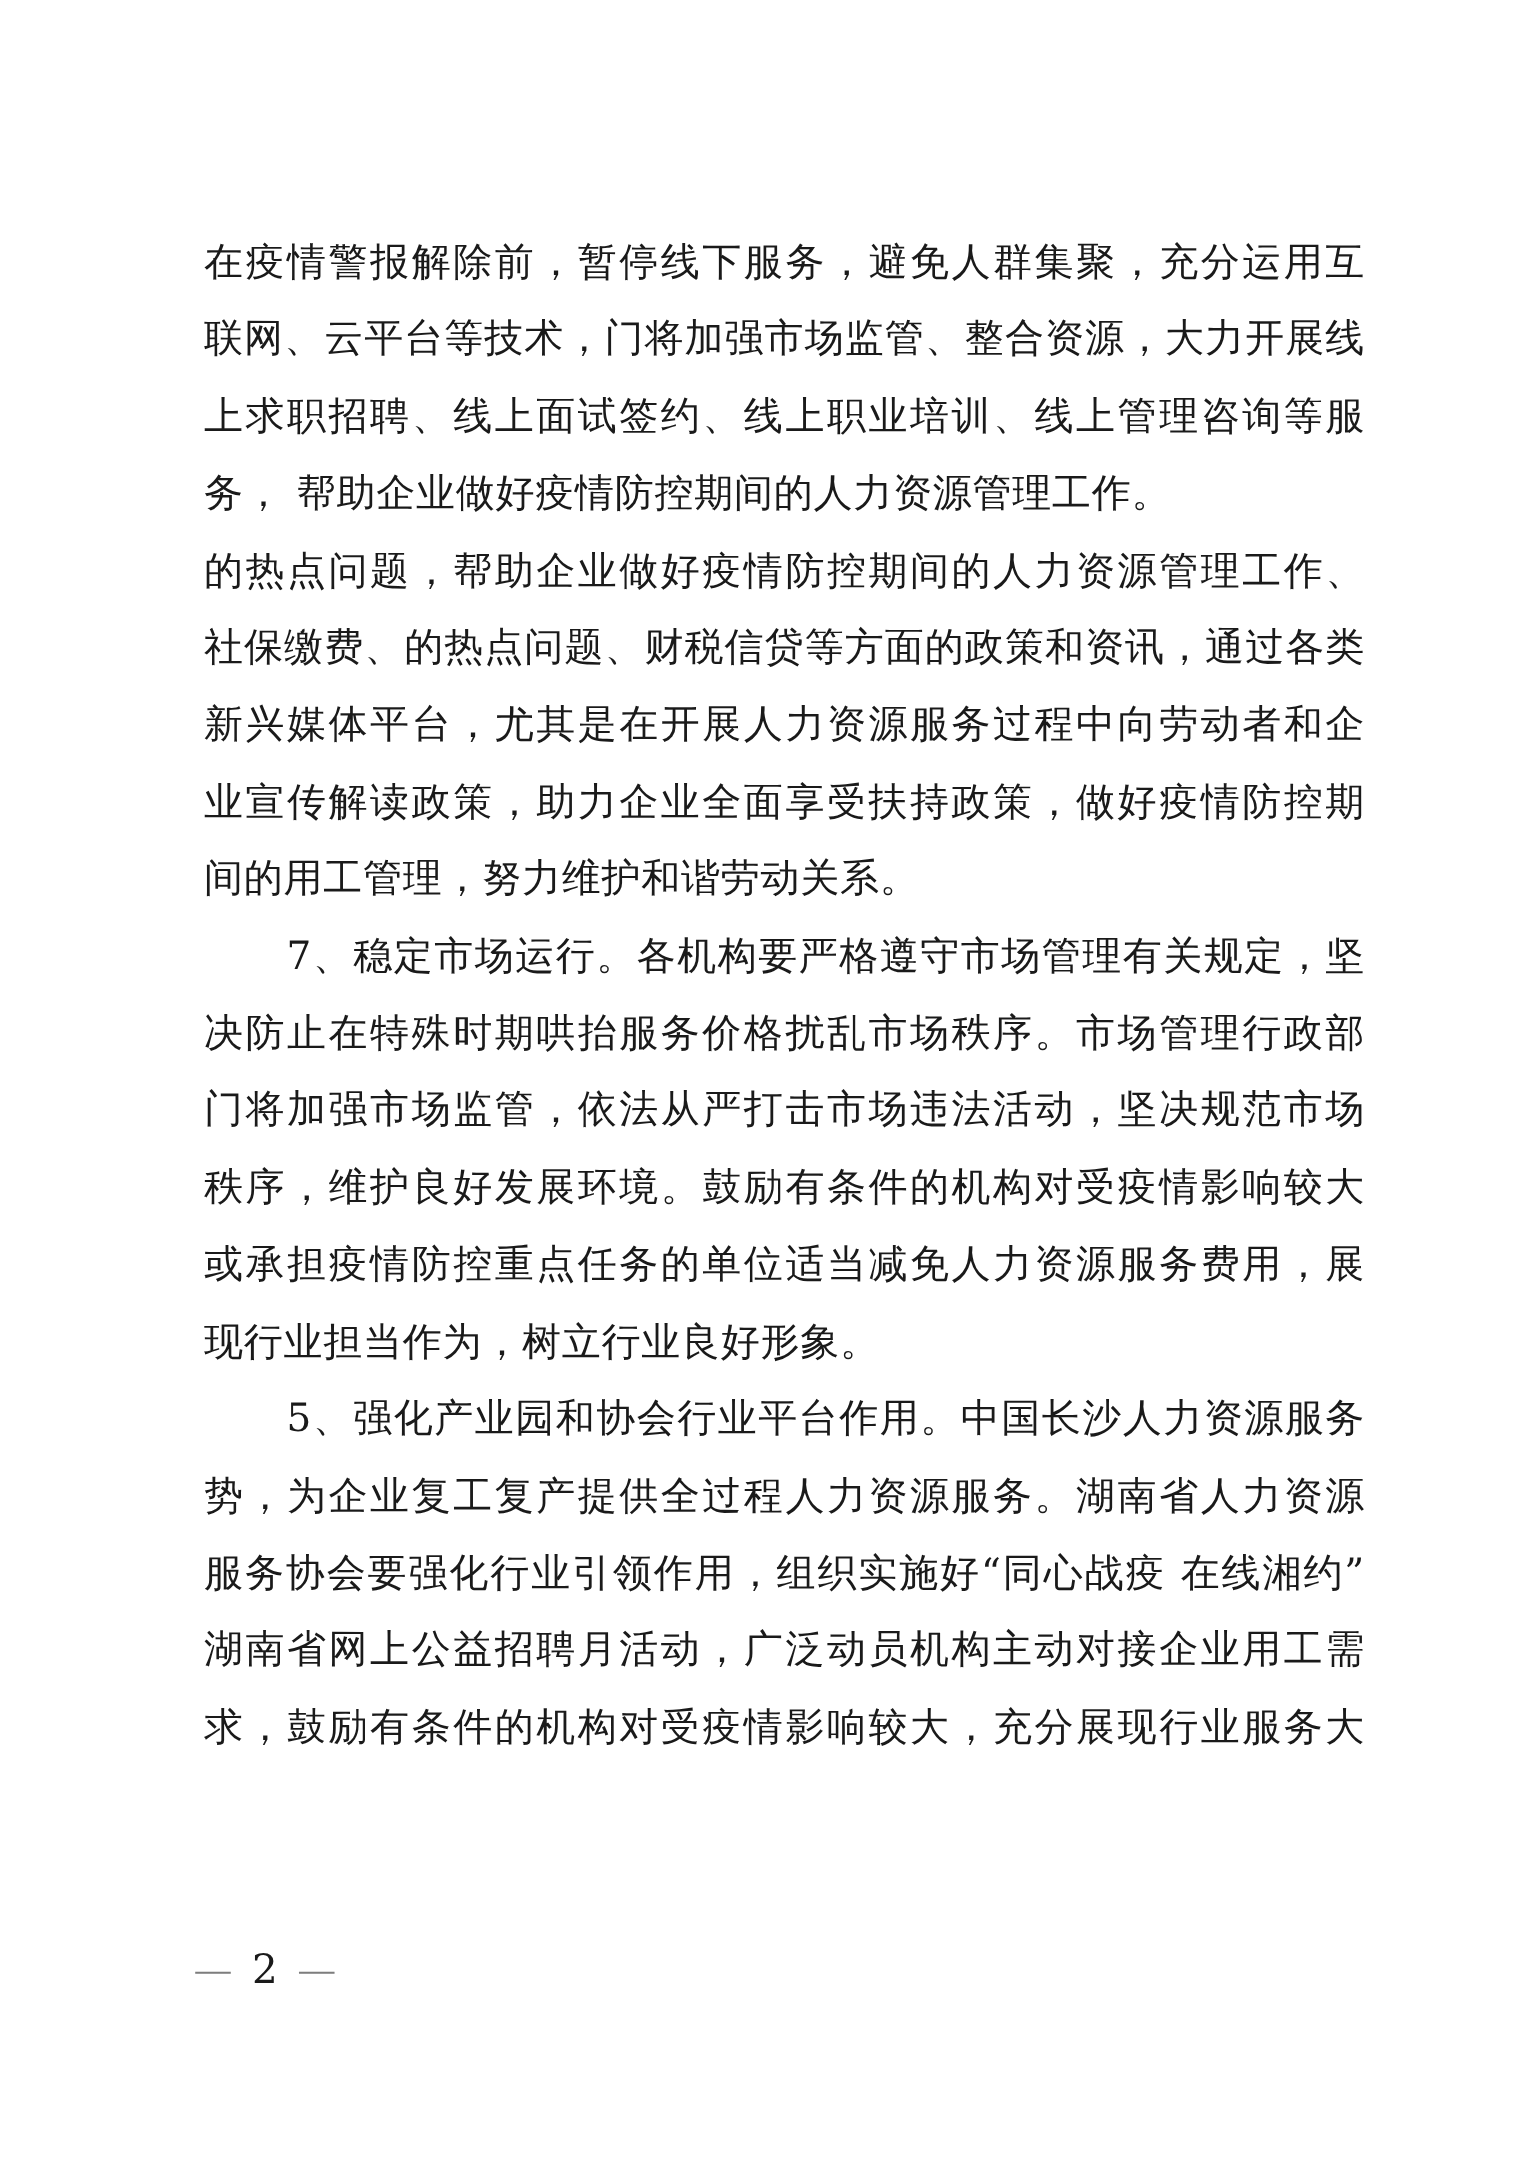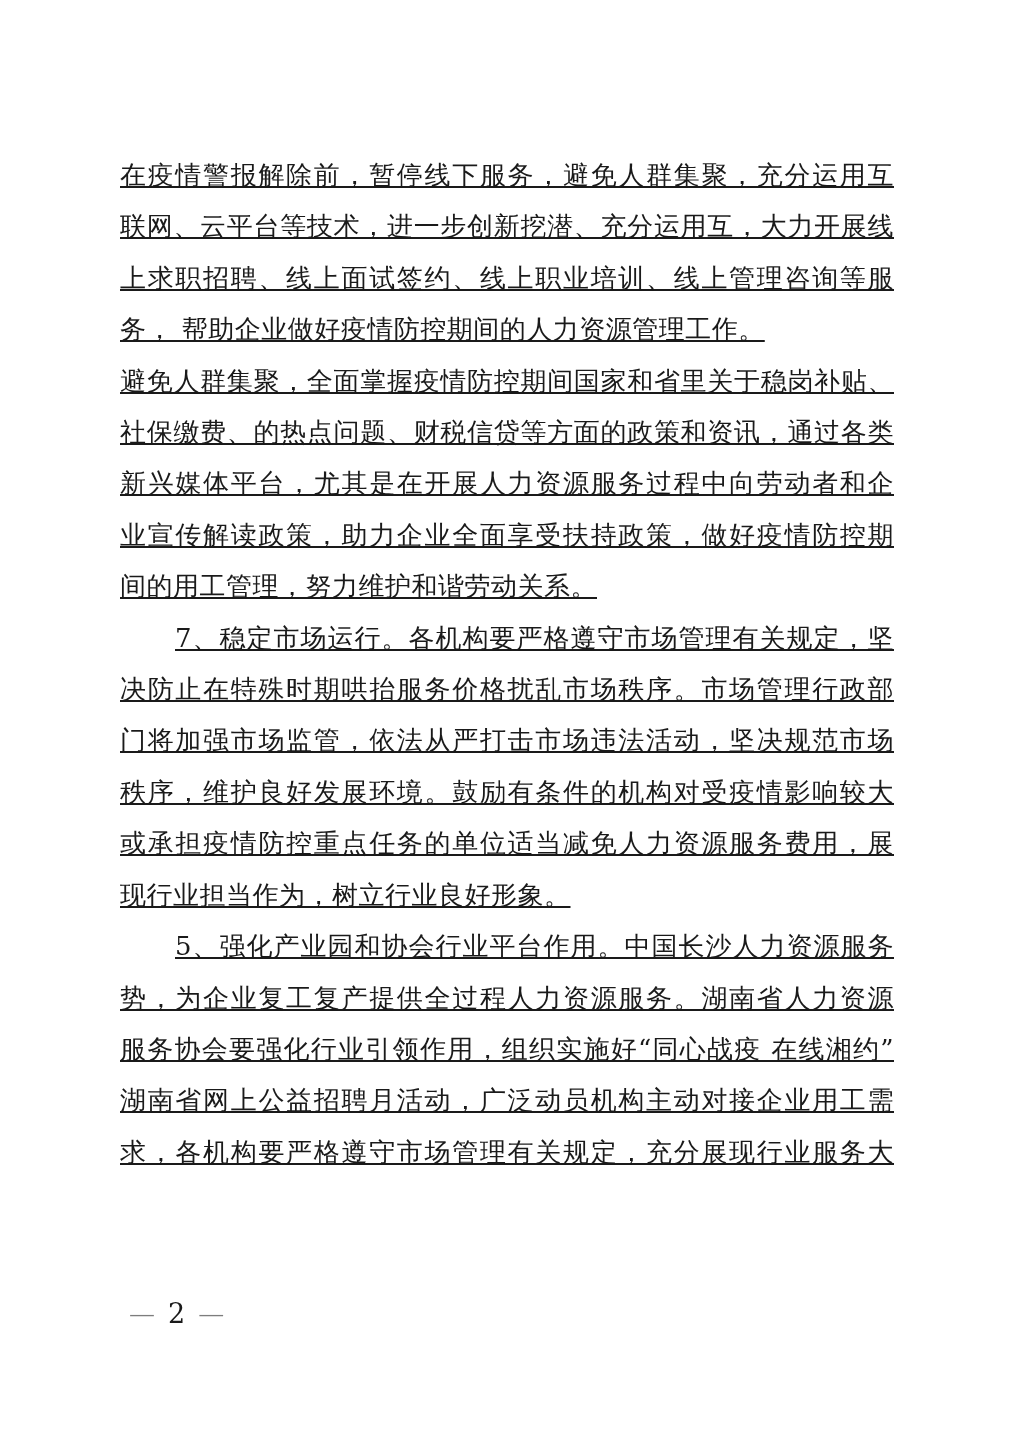--- a/index.html
+++ b/index.html
@@ -11,25 +11,24 @@
     position: relative;
     width: 1024px;
     height: 1448px;
     background: #ffffff;
     font-family: "DejaVu Serif", "Liberation Serif", serif;
     color: #1a1a1a;
     overflow: hidden;
   }
   .text-block {
     position: absolute;
-    left: 120px;
+    left: 136px;
     top: 150px;
     width: 774px;
     overflow: hidden;
-    text-decoration: underline;
   }
   .para {
     margin: 0;
     padding: 0;
   }
   .line {
     display: block;
     font-size: 26px;
     line-height: 51.4px;
     white-space: nowrap;
@@ -66,48 +65,48 @@
 </style>
 </head>
 <body>
 
 <div class="page">
 
   <div class="text-block">
 
     <p class="para">
       <span class="line">在疫情警报解除前，暂停线下服务，避免人群集聚，充分运用互</span>
-      <span class="line">联网、云平台等技术，进一步创新挖潜、充分运用互，大力开展线</span>
+      <span class="line">联网、云平台等技术，门将加强市场监管、整合资源，大力开展线</span>
       <span class="line">上求职招聘、线上面试签约、线上职业培训、线上管理咨询等服</span>
       <span class="line end">务， 帮助企业做好疫情防控期间的人力资源管理工作。</span>
     </p>
 
     <p class="para">
-      <span class="line">避免人群集聚，全面掌握疫情防控期间国家和省里关于稳岗补贴、</span>
+      <span class="line">的热点问题，帮助企业做好疫情防控期间的人力资源管理工作、</span>
       <span class="line">社保缴费、的热点问题、财税信贷等方面的政策和资讯，通过各类</span>
       <span class="line">新兴媒体平台，尤其是在开展人力资源服务过程中向劳动者和企</span>
       <span class="line">业宣传解读政策，助力企业全面享受扶持政策，做好疫情防控期</span>
       <span class="line end">间的用工管理，努力维护和谐劳动关系。</span>
     </p>
 
     <p class="para">
       <span class="line indent">7、稳定市场运行。各机构要严格遵守市场管理有关规定，坚</span>
       <span class="line">决防止在特殊时期哄抬服务价格扰乱市场秩序。市场管理行政部</span>
       <span class="line">门将加强市场监管，依法从严打击市场违法活动，坚决规范市场</span>
       <span class="line">秩序，维护良好发展环境。鼓励有条件的机构对受疫情影响较大</span>
       <span class="line">或承担疫情防控重点任务的单位适当减免人力资源服务费用，展</span>
       <span class="line end">现行业担当作为，树立行业良好形象。</span>
     </p>
 
     <p class="para">
       <span class="line indent">5、强化产业园和协会行业平台作用。中国长沙人力资源服务</span>
       <span class="line">势，为企业复工复产提供全过程人力资源服务。湖南省人力资源</span>
       <span class="line">服务协会要强化行业引领作用，组织实施好“同心战疫 在线湘约”</span>
       <span class="line">湖南省网上公益招聘月活动，广泛动员机构主动对接企业用工需</span>
-      <span class="line">求，各机构要严格遵守市场管理有关规定，充分展现行业服务大</span>
+      <span class="line">求，鼓励有条件的机构对受疫情影响较大，充分展现行业服务大</span>
     </p>
 
   </div>
 
   <div class="footer">
     <span class="dash">—</span>
     <span class="num">2</span>
     <span class="dash">—</span>
   </div>
 

